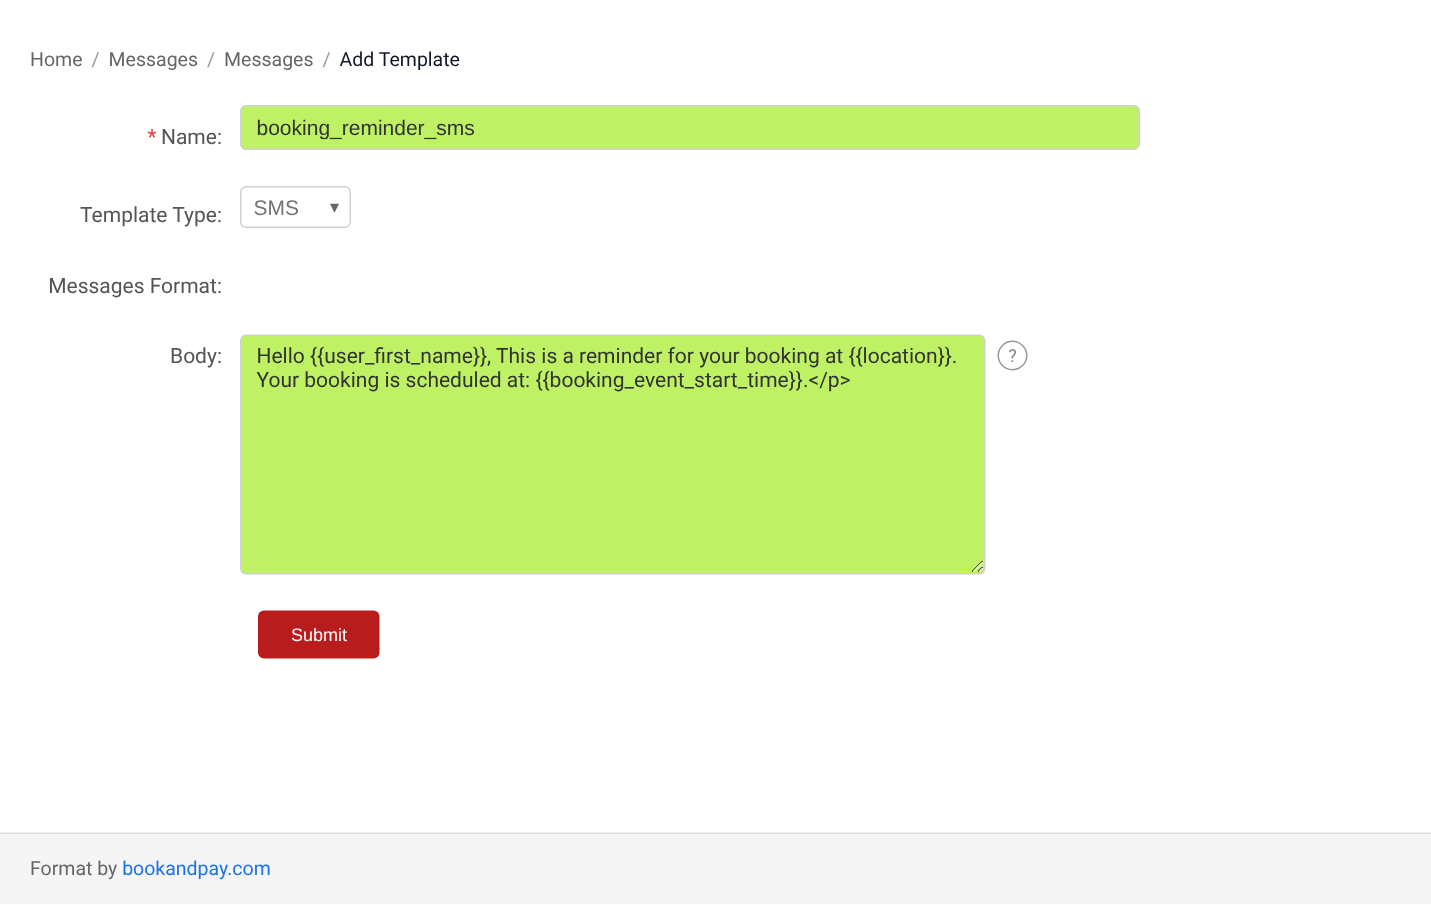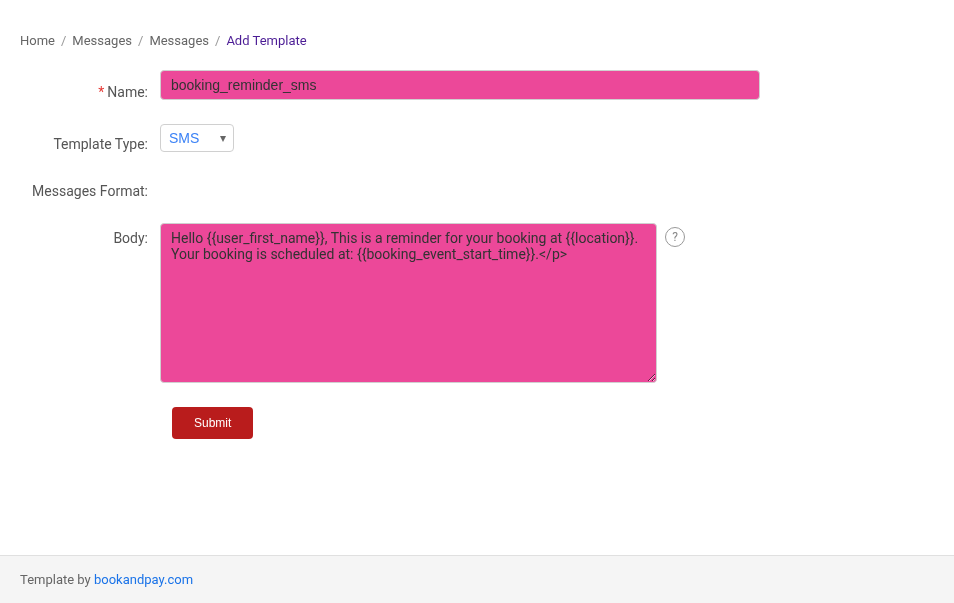--- a/index.html
+++ b/index.html
@@ -32,21 +32,21 @@
     .breadcrumb a {
       color: #666;
       text-decoration: none;
     }
 
     .breadcrumb .separator {
       color: #999;
     }
 
     .breadcrumb .current {
-      color: #4c1d95;
+      color: #0f172a;
     }
 
     .main-content {
       padding: 10px 20px 30px 20px;
       flex: 1;
     }
 
     .page-title {
       font-size: 24px;
       font-weight: 400;
@@ -74,33 +74,33 @@
       margin-right: 3px;
     }
 
     .form-control {
       border: 1px solid #d0d0d0;
       border-radius: 4px;
       padding: 6px 10px;
       font-size: 14px;
       color: #333;
       outline: none;
-      background: #ec4899;
+      background: #bef264;
     }
 
     .name-input {
       width: 600px;
     }
 
     .select-control {
       border: 1px solid #d0d0d0;
       border-radius: 4px;
       padding: 5px 8px;
       font-size: 14px;
-      color: #3b82f6;
+      color: #737373;
       background: #fff;
       cursor: pointer;
       appearance: none;
       -webkit-appearance: none;
       padding-right: 28px;
       position: relative;
     }
 
     .select-wrapper {
       position: relative;
@@ -227,14 +227,14 @@
       <textarea class="form-control body-textarea" style="">Hello {{user_first_name}}, This is a reminder for your booking at {{location}}. Your booking is scheduled at: {{booking_event_start_time}}.&lt;/p&gt;</textarea>
       <div class="help-icon">?</div>
     </div>
   </div>
 
   
   <button class="submit-btn">Submit</button>
 </div>
 
 <footer class="footer">
-  <span>Template by </span><a href="#">bookandpay.com</a>
+  <span>Format by </span><a href="#">bookandpay.com</a>
 </footer>
 
 </body></html>

